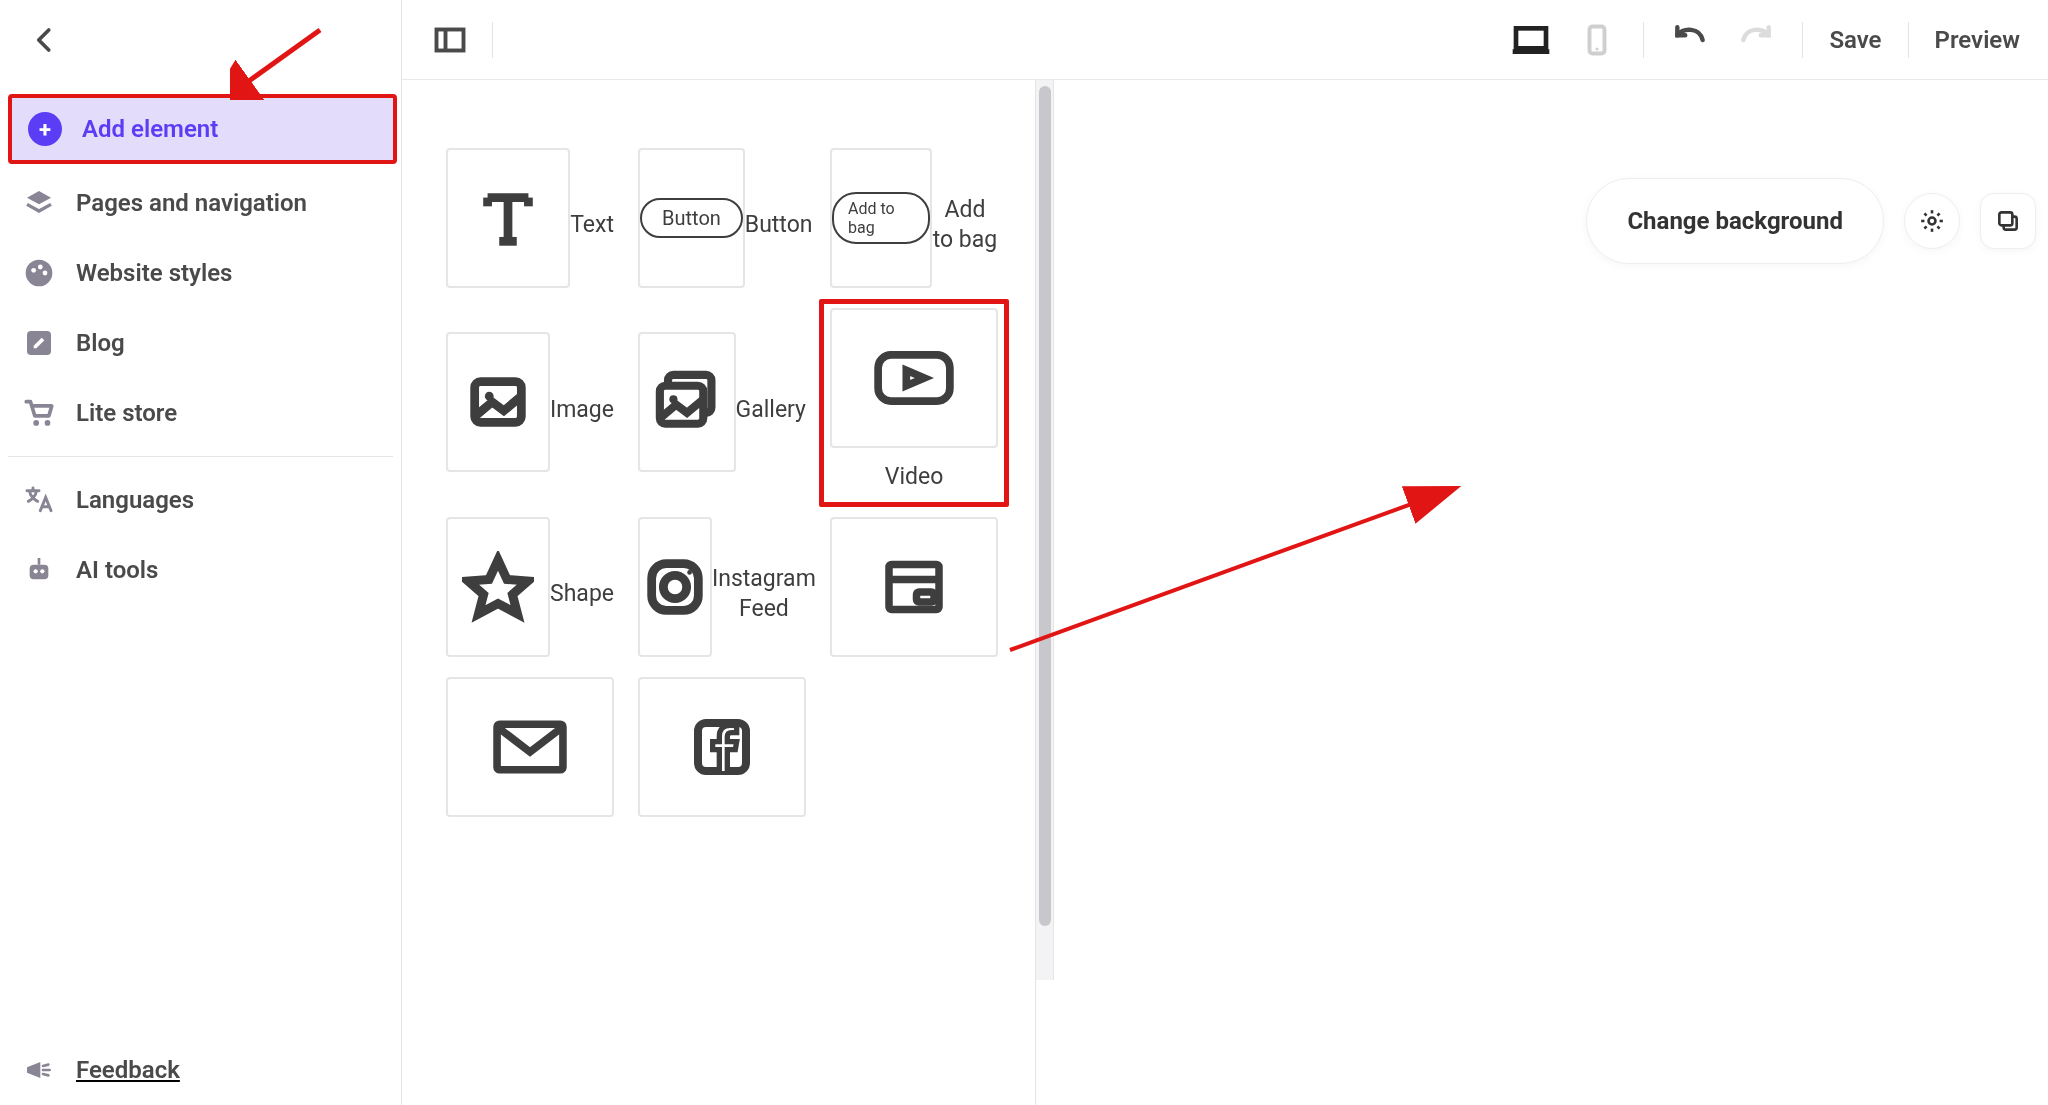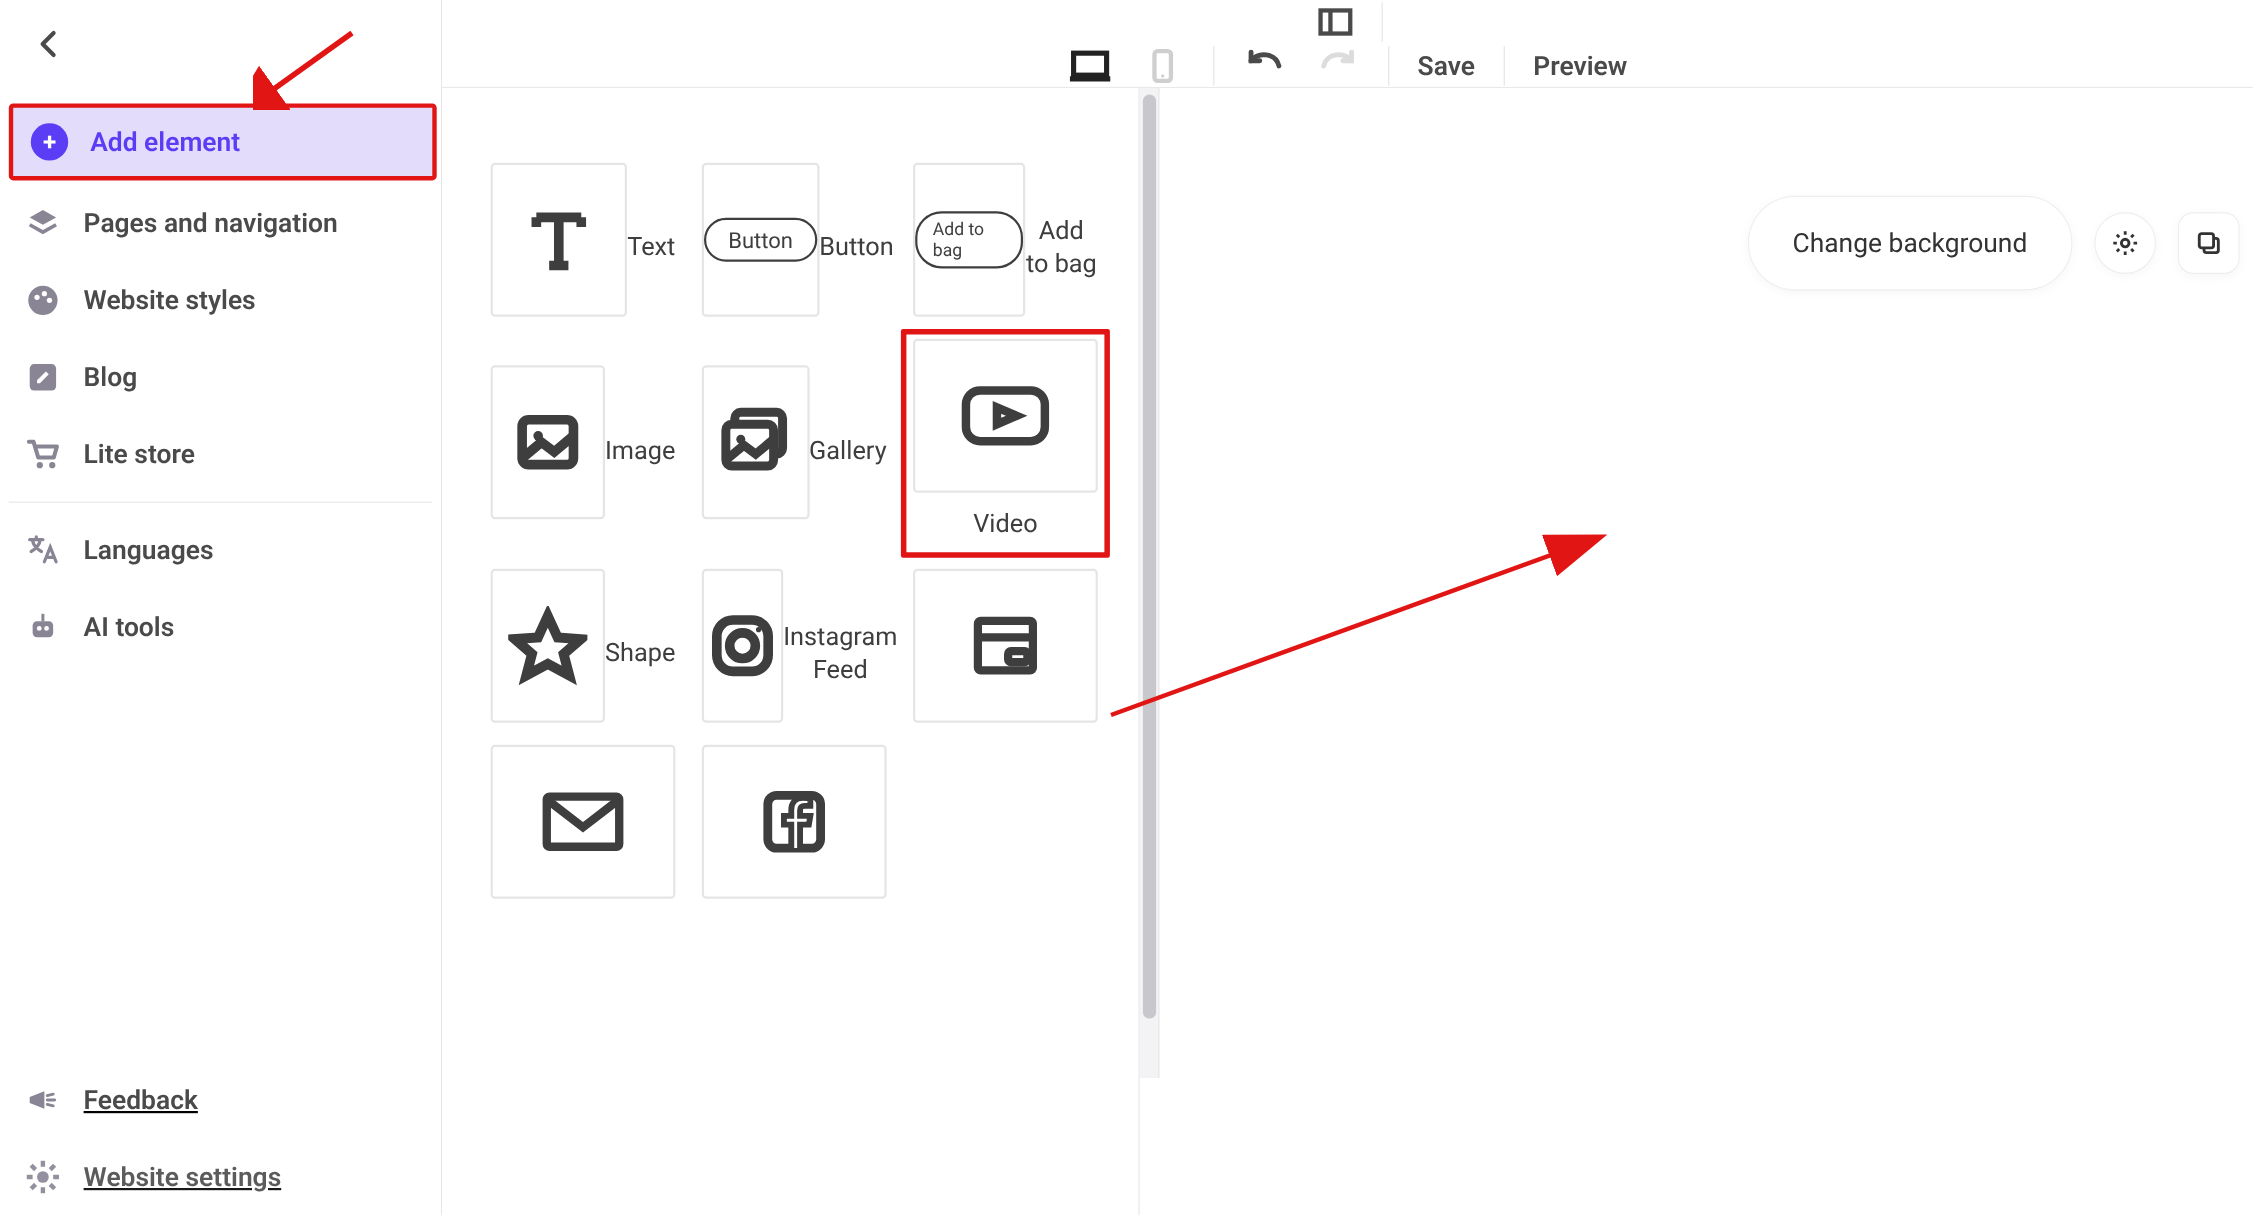--- a/index.html
+++ b/index.html
@@ -34,21 +34,20 @@
     }
     .sidebar .divider { height:1px; background:#e5e5e5; margin:8px 8px; }
     .sidebar-bottom { margin-top:auto; padding-bottom:0;text-decoration:underline; }
 
     
     .topbar {
       position:absolute; left:402px; top:0; right:0; height:80px;
       border-bottom:1px solid #e9e9e9; background:#fff;
       display:flex; align-items:center; padding:0 28px;
       justify-content:space-between;
-      flex-direction:column;
     }
     .topbar-left { display:flex; align-items:center; gap:22px; }
     .topbar-right { display:flex; align-items:center; gap:26px; }
     .tool-icon { width:40px; height:40px; display:flex; align-items:center; justify-content:center; color:#4a4a4a; cursor:pointer; }
     .tool-icon.disabled { color:#cfcfcf; }
     .vsep { width:1px; height:36px; background:#e3e3e3; }
     .top-label { font-size:24px; font-weight:600; color:#4a4a4a; cursor:pointer; }
 
     
     .panel {
@@ -86,21 +85,21 @@
       position:absolute; top:6px; left:3px; width:12px; height:840px;
       background:#c8c8cc; border-radius:6px;
     }
 
     
     .canvas-controls {
       position:absolute; right:12px; top:178px; display:flex; align-items:center; gap:20px;
     }
     .chg-bg {
       background:#fff; border:1px solid #eee; border-radius:999px; padding:28px 40px;
-      font-size:24px; color:#333; font-weight:400; box-shadow:0 2px 10px rgba(0,0,0,0.04);
+      font-size:24px; color:#333; font-weight:700; box-shadow:0 2px 10px rgba(0,0,0,0.04);
       cursor:pointer;
     }
     .circle-btn {
       width:56px; height:56px; border-radius:50%; background:#fff;
       border:1px solid #eee; display:flex; align-items:center; justify-content:center;
       box-shadow:0 2px 10px rgba(0,0,0,0.04); cursor:pointer; color:#333;
     }
 
     
     .anno { position:absolute; pointer-events:none; }
@@ -192,38 +191,20 @@
 
     <div class="sidebar-bottom">
       <div class="side-item">
         <span class="icon-wrap">
           <svg width="32" height="32" viewBox="0 0 24 24">
               <path d="M3 10 L13 6 V18 L3 14 Z" fill="#8a8595"></path>
               <path d="M15 9 L19 8 M15 12 H20 M15 15 L19 16" stroke="#8a8595" stroke-width="2" stroke-linecap="round"></path>
             </svg>
         </span>
         <span class="side-label">Feedback</span>
-      </div>
-      <div class="side-item" style="opacity:.9;">
-        <span class="icon-wrap">
-          <svg width="32" height="32" viewBox="0 0 24 24">
-              <circle cx="12" cy="12" r="4" fill="#8a8595"></circle>
-              <g stroke="#8a8595" stroke-width="3">
-                <line x1="12" y1="1" x2="12" y2="5"></line>
-                <line x1="12" y1="19" x2="12" y2="23"></line>
-                <line x1="1" y1="12" x2="5" y2="12"></line>
-                <line x1="19" y1="12" x2="23" y2="12"></line>
-                <line x1="4" y1="4" x2="7" y2="7"></line>
-                <line x1="17" y1="17" x2="20" y2="20"></line>
-                <line x1="4" y1="20" x2="7" y2="17"></line>
-                <line x1="17" y1="7" x2="20" y2="4"></line>
-              </g>
-            </svg>
-        </span>
-        <span class="side-label">Website settings</span>
       </div>
     </div>
   </div>
 </div>
 
 <div class="topbar">
   <div class="topbar-left">
     <span class="tool-icon">
       <svg width="36" height="36" viewBox="0 0 24 24">
           <rect x="3" y="5" width="18" height="14" stroke="#4a4a4a" stroke-width="2.6" fill="none"></rect>

